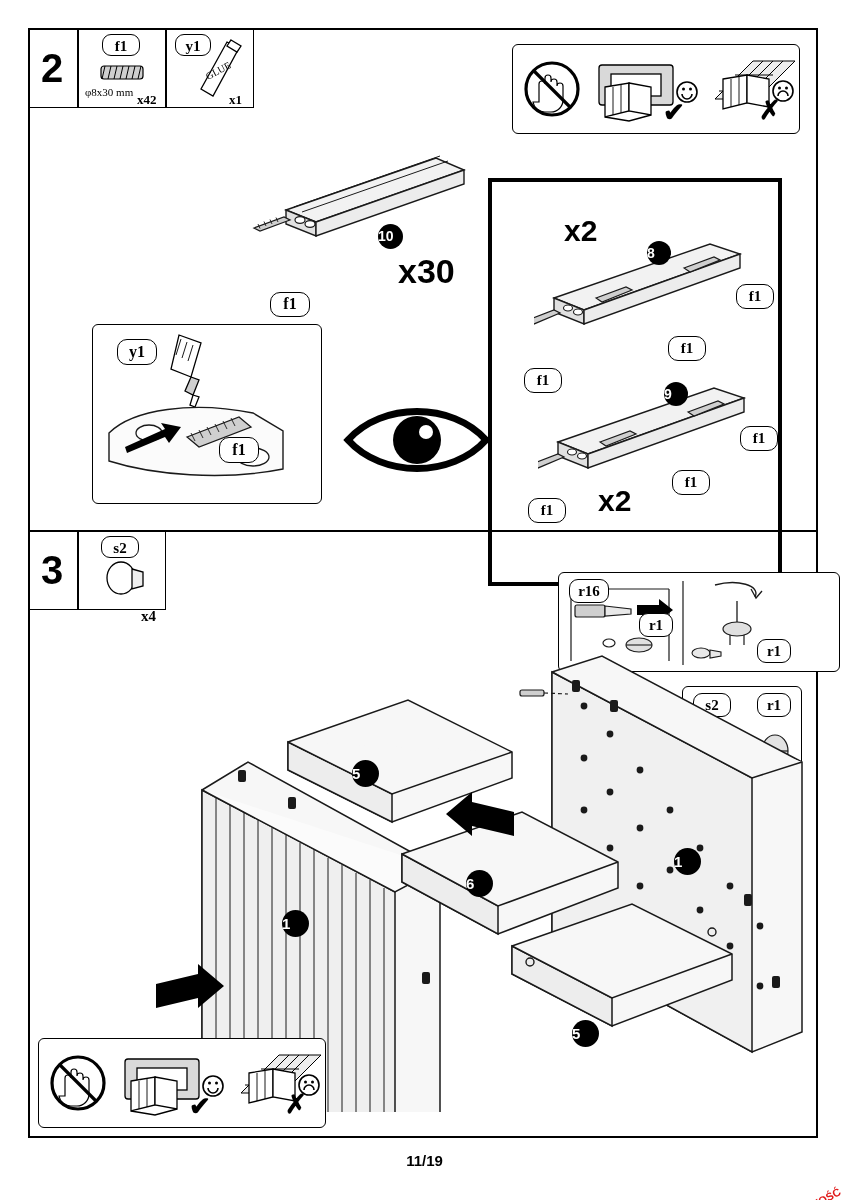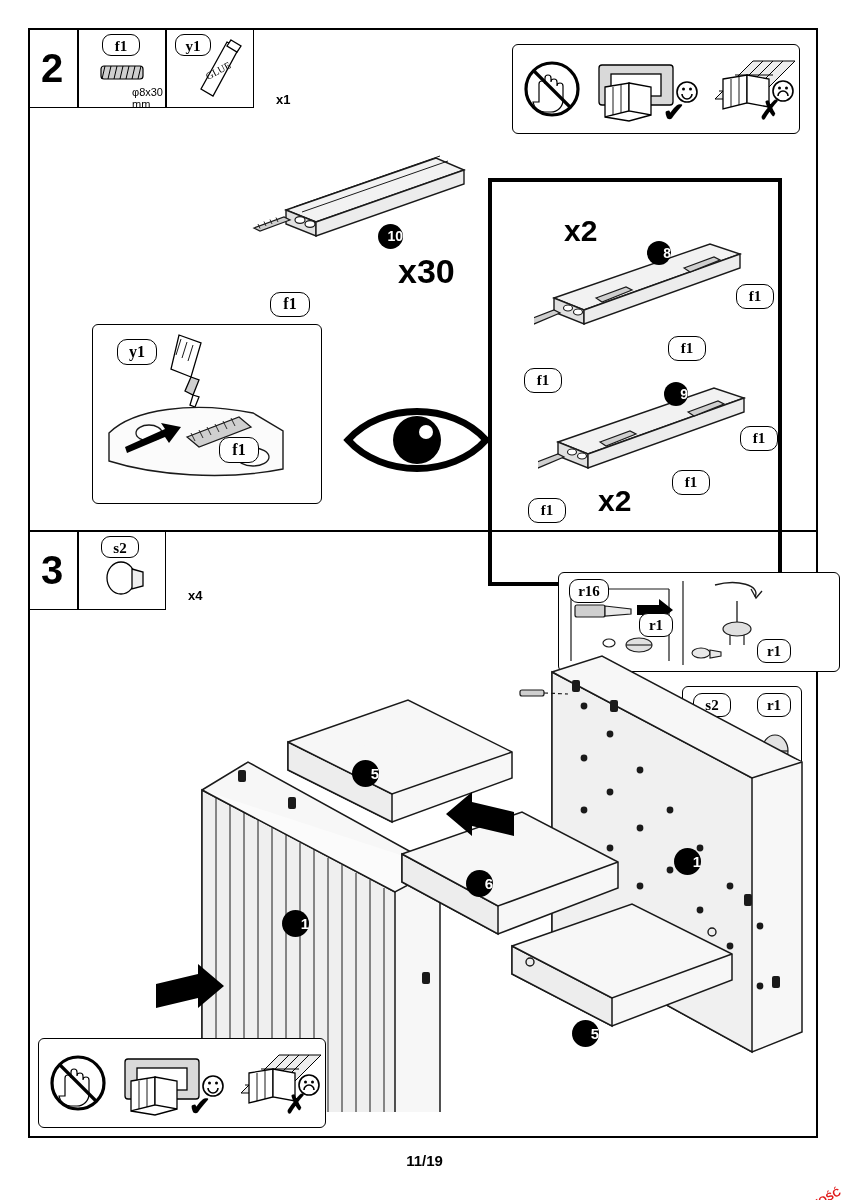--- a/index.html
+++ b/index.html
@@ -7,24 +7,24 @@
   .page{position:absolute;left:0;top:0;width:849px;height:1200px;}
   .frame{position:absolute;left:28px;top:28px;width:790px;height:1110px;border:2px solid #000;box-sizing:border-box;}
   .hr{position:absolute;left:0;width:100%;height:0;border-top:2px solid #000;}
   .cell{position:absolute;box-sizing:border-box;}
   .bx{border:1.5px solid #000;border-radius:6px;box-sizing:border-box;position:absolute;background:#fff;}
   .bxs{border:1.5px solid #000;box-sizing:border-box;position:absolute;background:#fff;}
   .stepnum{font-family:"Liberation Sans",sans-serif;font-weight:bold;font-size:40px;line-height:1;}
   .tag{position:absolute;border:1.5px solid #000;border-radius:10px;background:#fff;
        font-family:"Liberation Serif",serif;font-weight:bold;text-align:center;box-sizing:border-box;}
   .tag.sm{font-size:15px;padding:1px 0;border-radius:9px;}
-  .cnt{position:absolute;font-family:Liberation Sans, sans-serif;font-weight:bold;margin-left:47px;}
+  .cnt{position:absolute;font-family:Liberation Serif, serif;font-weight:bold;}
   .big{font-family:"Liberation Sans",sans-serif;font-weight:bold;}
   .disc{position:absolute;border-radius:50%;background:#000;color:#fff;
-        font-family:"Liberation Sans",sans-serif;font-weight:bold;text-align:right;}
+        font-family:"Liberation Sans",sans-serif;font-weight:bold;text-align:left;}
   .pagenum{position:absolute;left:0;top:1152px;width:849px;text-align:center;
            font-family:"Liberation Sans",sans-serif;font-weight:bold;font-size:15px;}
   .nowosc{position:absolute;right:6px;bottom:4px;color:#e01b1b;font-family:"Liberation Sans",sans-serif;
           font-weight:bold;font-size:11px;transform:rotate(-28deg);transform-origin:100% 100%;}
   svg{display:block;}
   .abs{position:absolute;}
 </style>
 </head>
 <body>
 
@@ -251,21 +251,21 @@
       </div>
 
       <div class="bxs" style="left:48px;top:0;width:88px;height:78px;border-top:0;">
         <div class="tag sm" style="left:22px;top:4px;width:38px;height:22px;line-height:20px;">s2</div>
         <svg class="abs" style="left:22px;top:28px;" width="50" height="40">
           <g stroke="#000" stroke-width="1.3" fill="#fff">
             <ellipse cx="20" cy="18" rx="14" ry="16"></ellipse>
             <path d="M31 9 L42 12 L42 26 L31 29 Z" fill="#eee"></path>
           </g>
         </svg>
-        <div class="cnt" style="left:62px;top:56px;font-size:13px;">x4</div>
+        <div class="cnt" style="left:62px;top:76px;font-size:15px;">x4</div>
       </div>
 
       <div class="bx" style="left:528px;top:40px;width:282px;height:100px;">
         <svg class="abs" style="left:6px;top:6px;" width="238" height="88">
           <line x1="118" y1="2" x2="118" y2="86" stroke="#1a1a1a" stroke-width="1.2"></line>
           <g stroke="#1a1a1a" stroke-width="1.2" fill="#fff">
             <path d="M6 10 L104 10 M6 10 L6 82 M104 10 L104 82" fill="none"></path>
           </g>
           <g stroke="#1a1a1a" stroke-width="1.2" fill="#cfcfcf">
             <rect x="10" y="26" width="30" height="12" rx="2"></rect>

